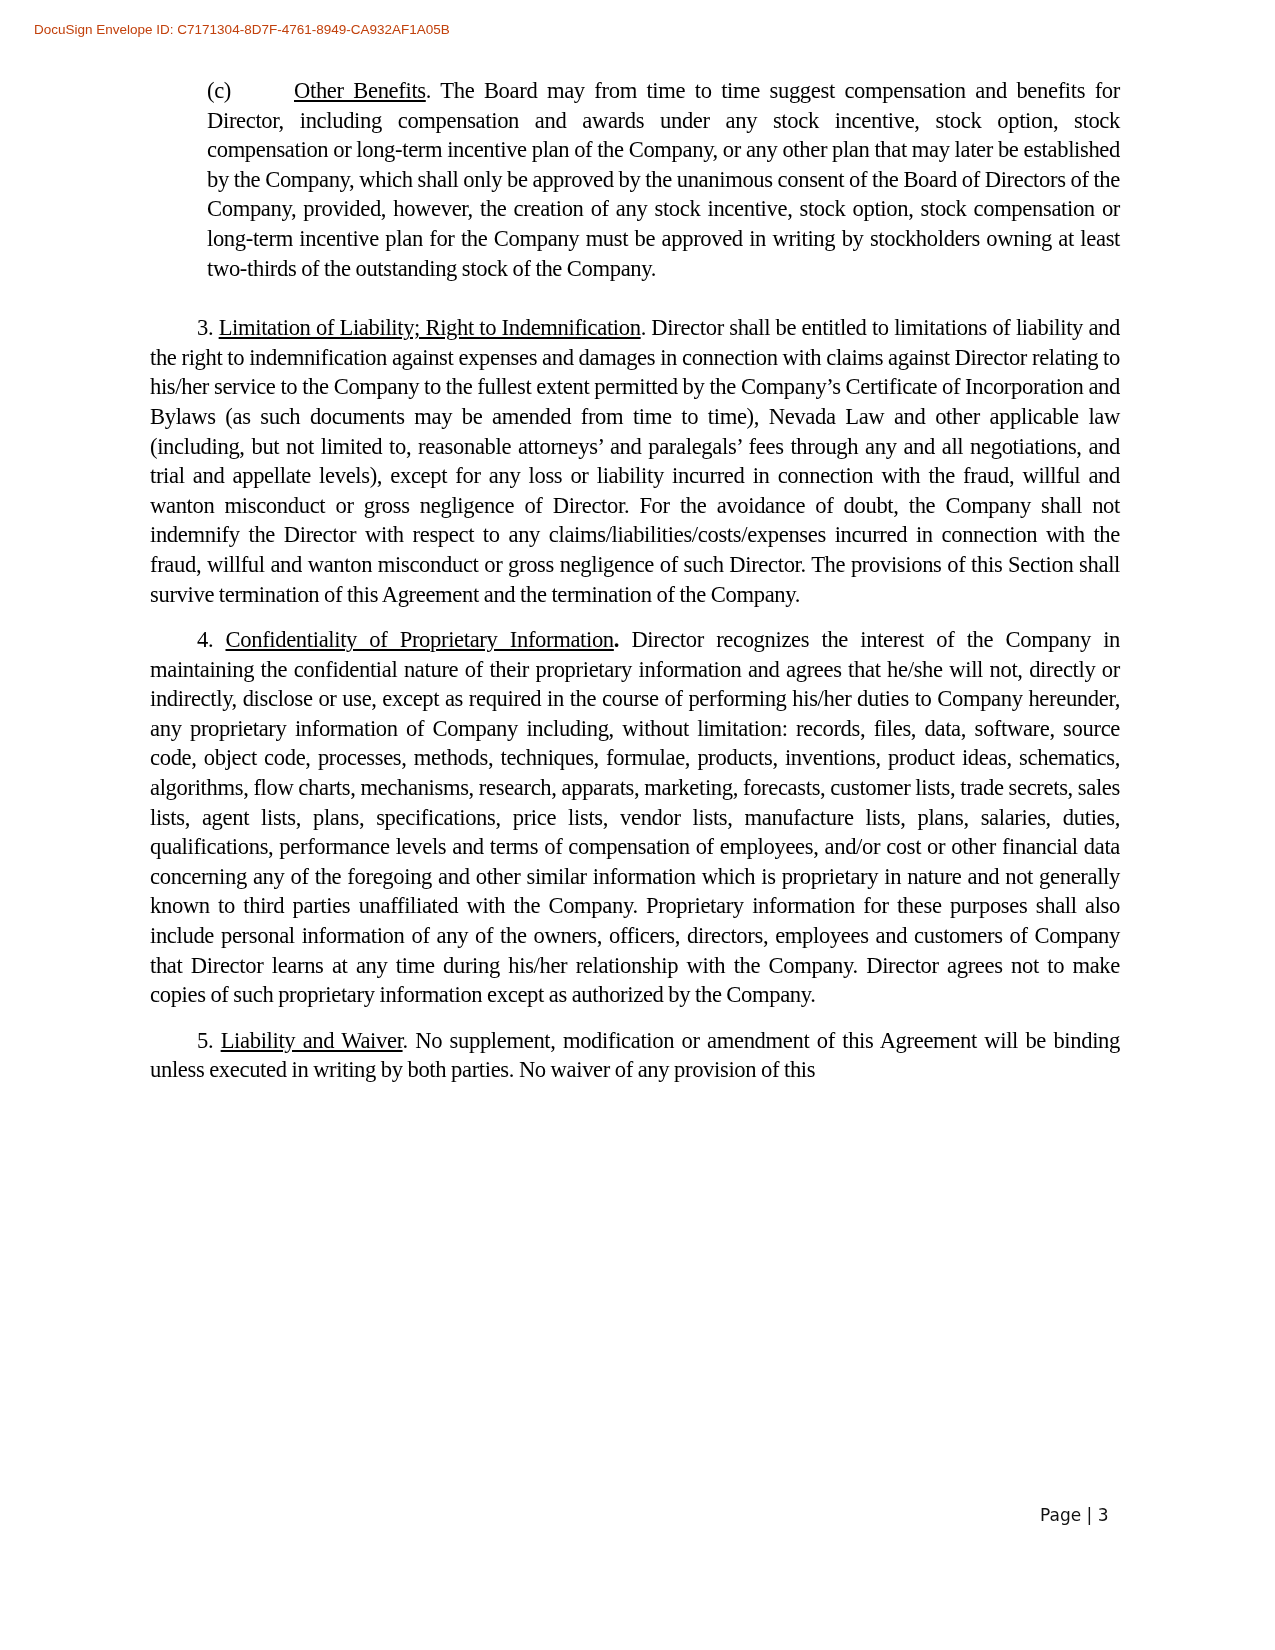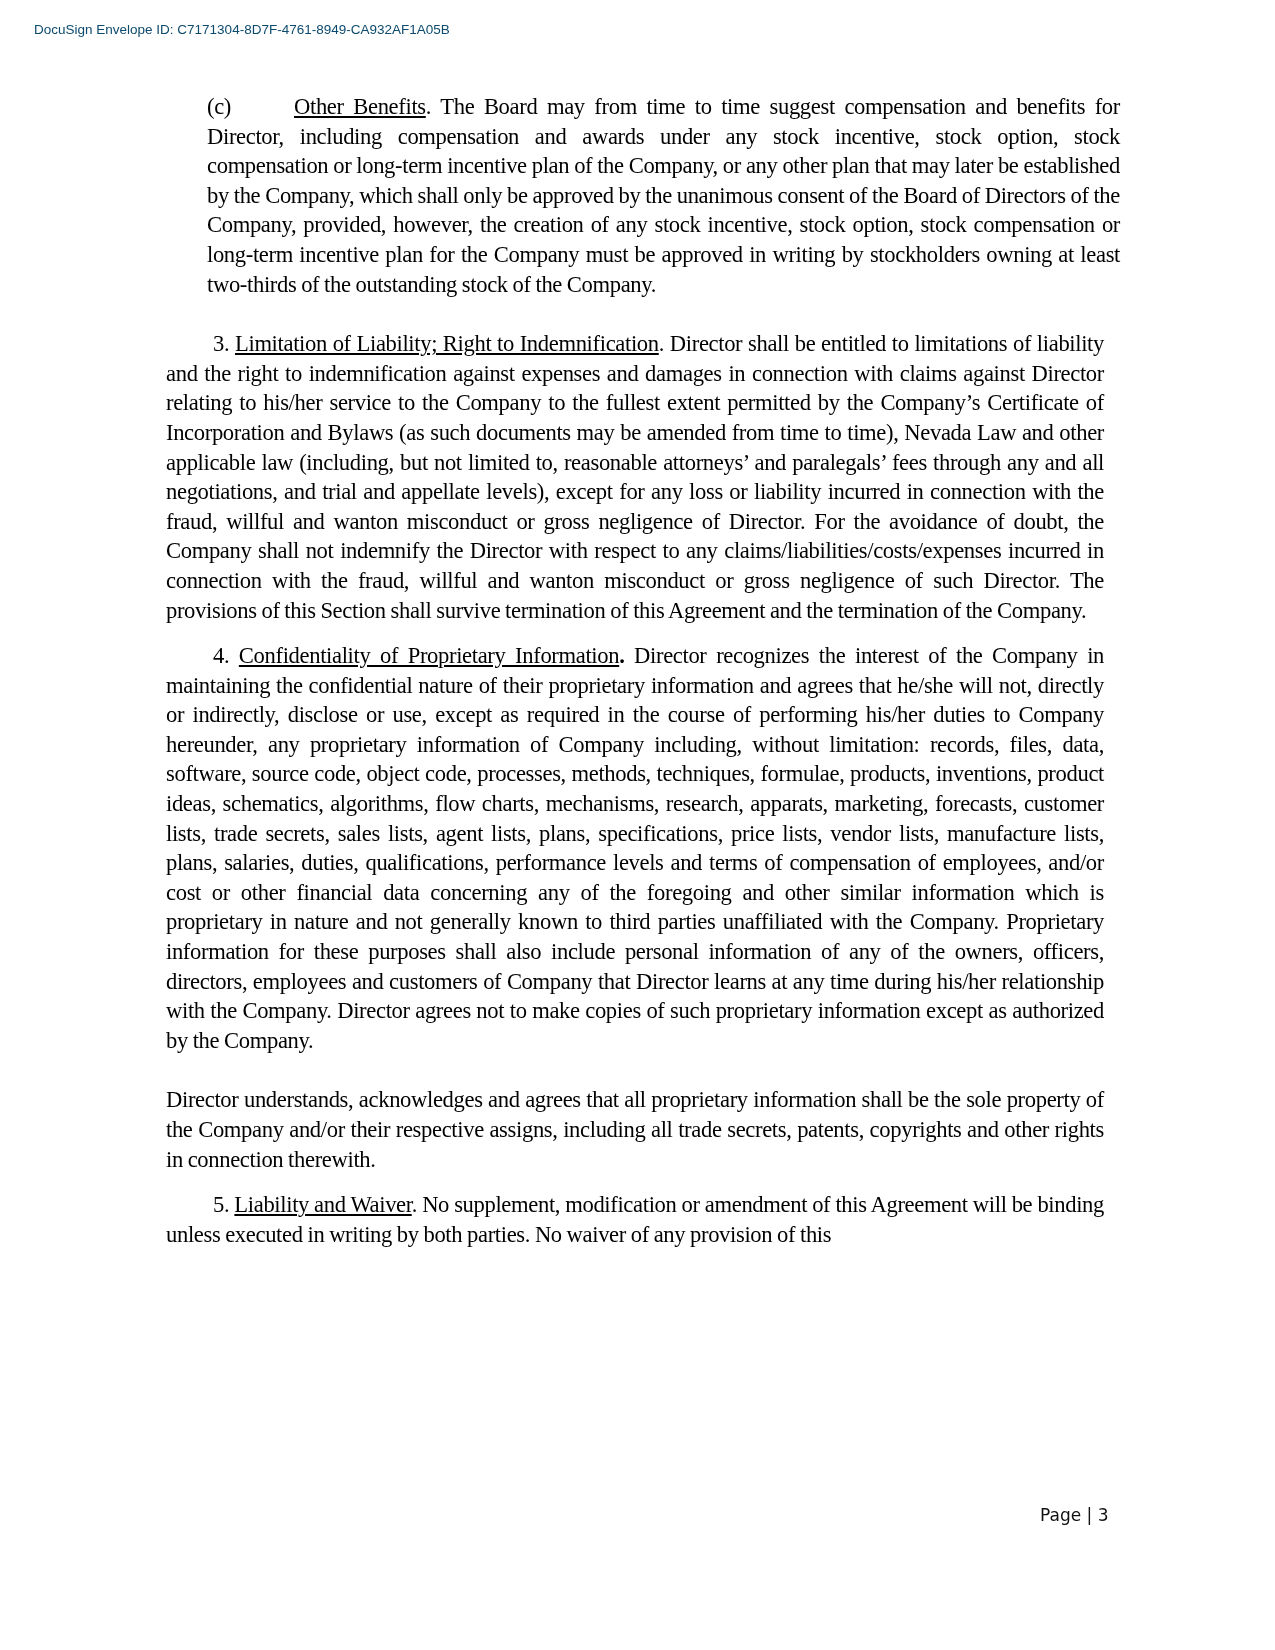--- a/index.html
+++ b/index.html
@@ -1,26 +1,26 @@
 <!DOCTYPE html>
 <html><head>
 <meta charset="utf-8">
 <style>
   html, body { margin: 0; padding: 0; background: #ffffff; }
   body { width: 1275px; height: 1650px; position: relative; overflow: hidden; color: #000; }
   .envelope {
     position: absolute; left: 34px; top: 22px;
-    font-family: "Liberation Sans", sans-serif; font-size: 13.5px; color: #0c4a6e;
+    font-family: "Liberation Sans", sans-serif; font-size: 13.5px; color: #c2410c;
   }
   .page-body {
     position: absolute; left: 150px; top: 76px; width: 970px;
     font-family: "Liberation Serif", serif; font-size: 22.6px; line-height: 29.6px;
     letter-spacing: -0.35px; word-spacing: -0.5px;
   }
-  .para { margin: 16px; text-align: justify; text-align-last: left; }
+  .para { margin: 0; text-align: justify; text-align-last: left; }
   .sub { margin-left: 57px; width: 913px; }
   .sub .label { display: inline-block; width: 87px; }
   .indent { text-indent: 47px; }
   .gap-lg { margin-top: 30px; }
   .gap-sm { margin-top: 16px; }
   .u { text-decoration: underline; text-underline-offset: 2px; text-decoration-thickness: 1.5px; }
   .b { font-weight: bold; }
   .footer {
     position: absolute; left: 1040px; top: 1505px;
     font-family: "DejaVu Sans", sans-serif; font-size: 17px; color: #111;
@@ -32,20 +32,19 @@
 <div class="envelope">DocuSign Envelope ID: C7171304-8D7F-4761-8949-CA932AF1A05B</div>
 
 <div class="page-body">
 
   <p class="para sub"><span class="label">(c)</span><span class="u">Other Benefits</span><span>.</span><span> The Board may from time to time suggest compensation and benefits for Director, including compensation and awards under any stock incentive, stock option, stock compensation or long-term incentive plan of the Company, or any other plan that may later be established by the Company, which shall only be approved by the unanimous consent of the Board of Directors of the Company, provided, however, the creation of any stock incentive, stock option, stock compensation or long-term incentive plan for the Company must be approved in writing by stockholders owning at least two-thirds of the outstanding stock of the Company.</span></p>
 
   <p class="para indent gap-lg"><span>3. </span><span class="u">Limitation of Liability; Right to Indemnification</span><span>.</span><span> Director shall be entitled to limitations of liability and the right to indemnification against expenses and damages in connection with claims against Director relating to his/her service to the Company to the fullest extent permitted by the Company’s Certificate of Incorporation and Bylaws (as such documents may be amended from time to time), Nevada Law and other applicable law (including, but not limited to, reasonable attorneys’ and paralegals’ fees through any and all negotiations, and trial and appellate levels), except for any loss or liability incurred in connection with the fraud, willful and wanton misconduct or gross negligence of Director.  For the avoidance of doubt, the Company shall not indemnify the Director with respect to any claims/liabilities/costs/expenses incurred in connection with the fraud, willful and wanton misconduct or gross negligence of such Director.  The provisions of this Section shall survive termination of this Agreement and the termination of the Company.</span></p>
 
   <p class="para indent gap-sm"><span>4. </span><span class="u">Confidentiality of Proprietary Information</span><span class="b">.</span><span> Director recognizes the interest of the Company in maintaining the confidential nature of their proprietary information and agrees that he/she will not, directly or indirectly, disclose or use, except as required in the course of performing his/her duties to Company hereunder, any proprietary information of Company including, without limitation: records, files, data, software, source code, object code, processes, methods, techniques, formulae, products, inventions, product ideas, schematics, algorithms, flow charts, mechanisms, research, apparats, marketing, forecasts, customer lists, trade secrets, sales lists, agent lists, plans, specifications, price lists, vendor lists, manufacture lists, plans, salaries, duties, qualifications, performance levels and terms of compensation of employees, and/or cost or other financial data concerning any of the foregoing and other similar information which is proprietary in nature and not generally known to third parties unaffiliated with the Company.  Proprietary information for these purposes shall also include personal information of any of the owners, officers, directors, employees and customers of Company that Director learns at any time during his/her relationship with the Company. Director agrees not to make copies of such proprietary information except as authorized by the Company.</span></p>
 
-  <p class="para gap-lg">Director understands, acknowledges and agrees that all proprietary information shall be the sole property of the Company and/or their respective assigns, including all trade secrets, patents, copyrights and other rights in connection therewith.</p>
 
 
   <p class="para indent gap-sm"><span>5. </span><span class="u">Liability and Waiver</span><span>.</span><span> No supplement, modification or amendment of this Agreement will be binding unless executed in writing by both parties. No waiver of any provision of this</span></p>
 
 </div>
 
 <div class="footer">Page | 3</div>
 
 </body></html>

